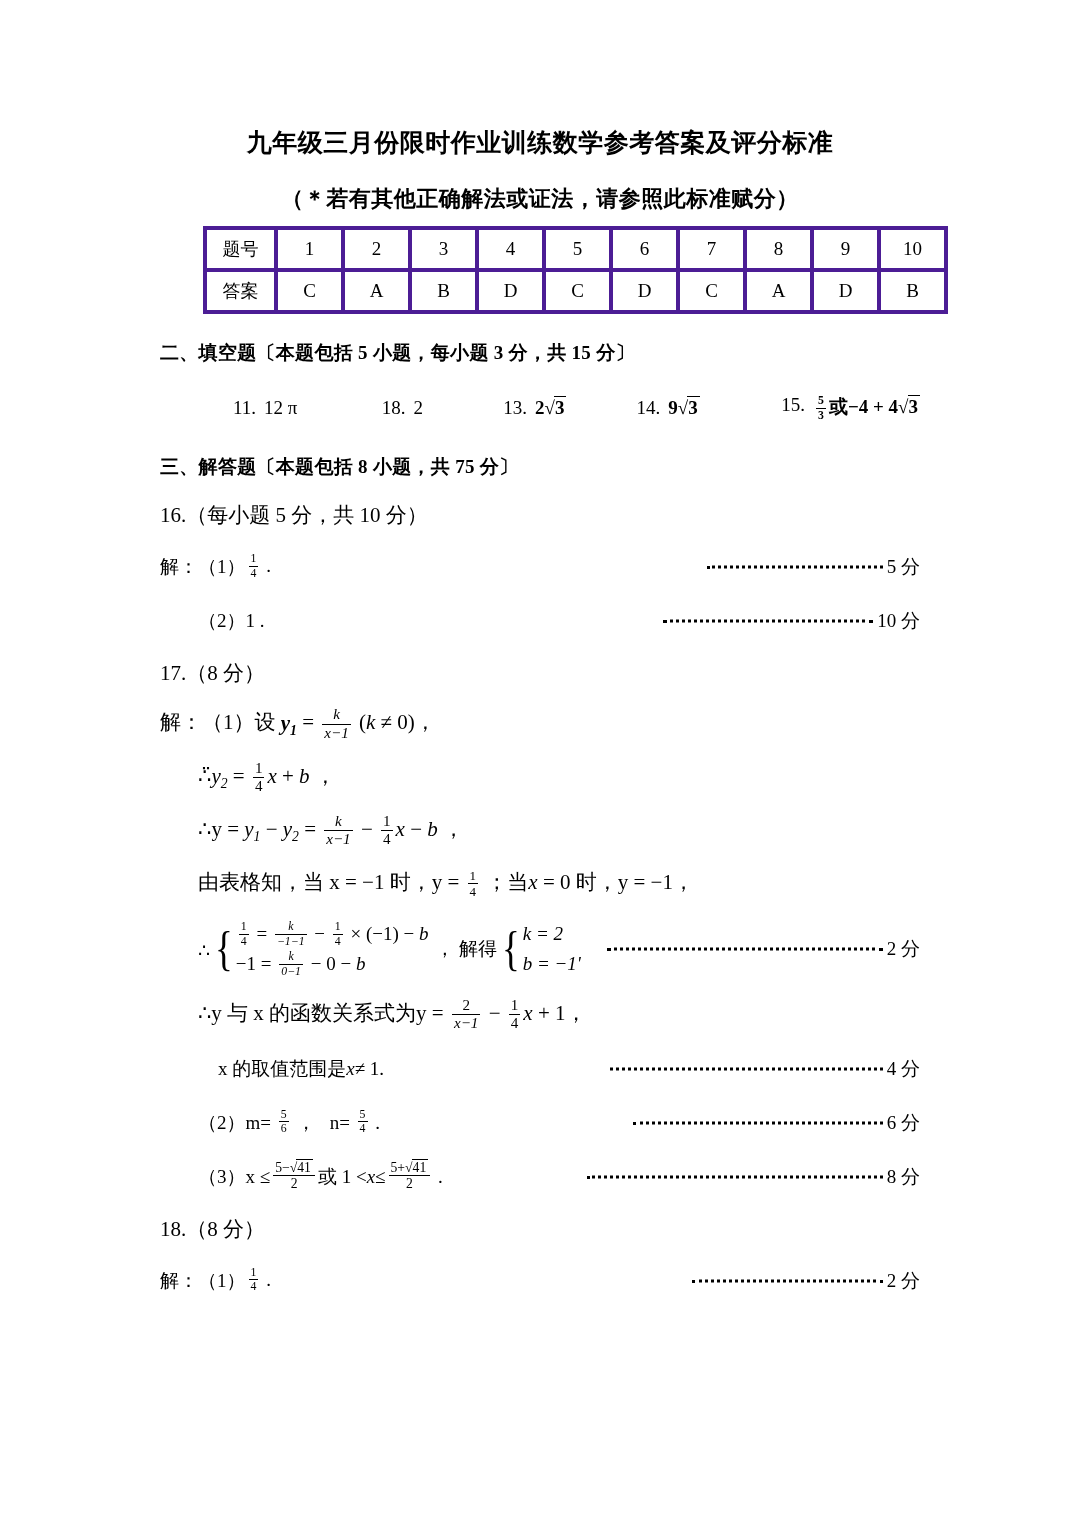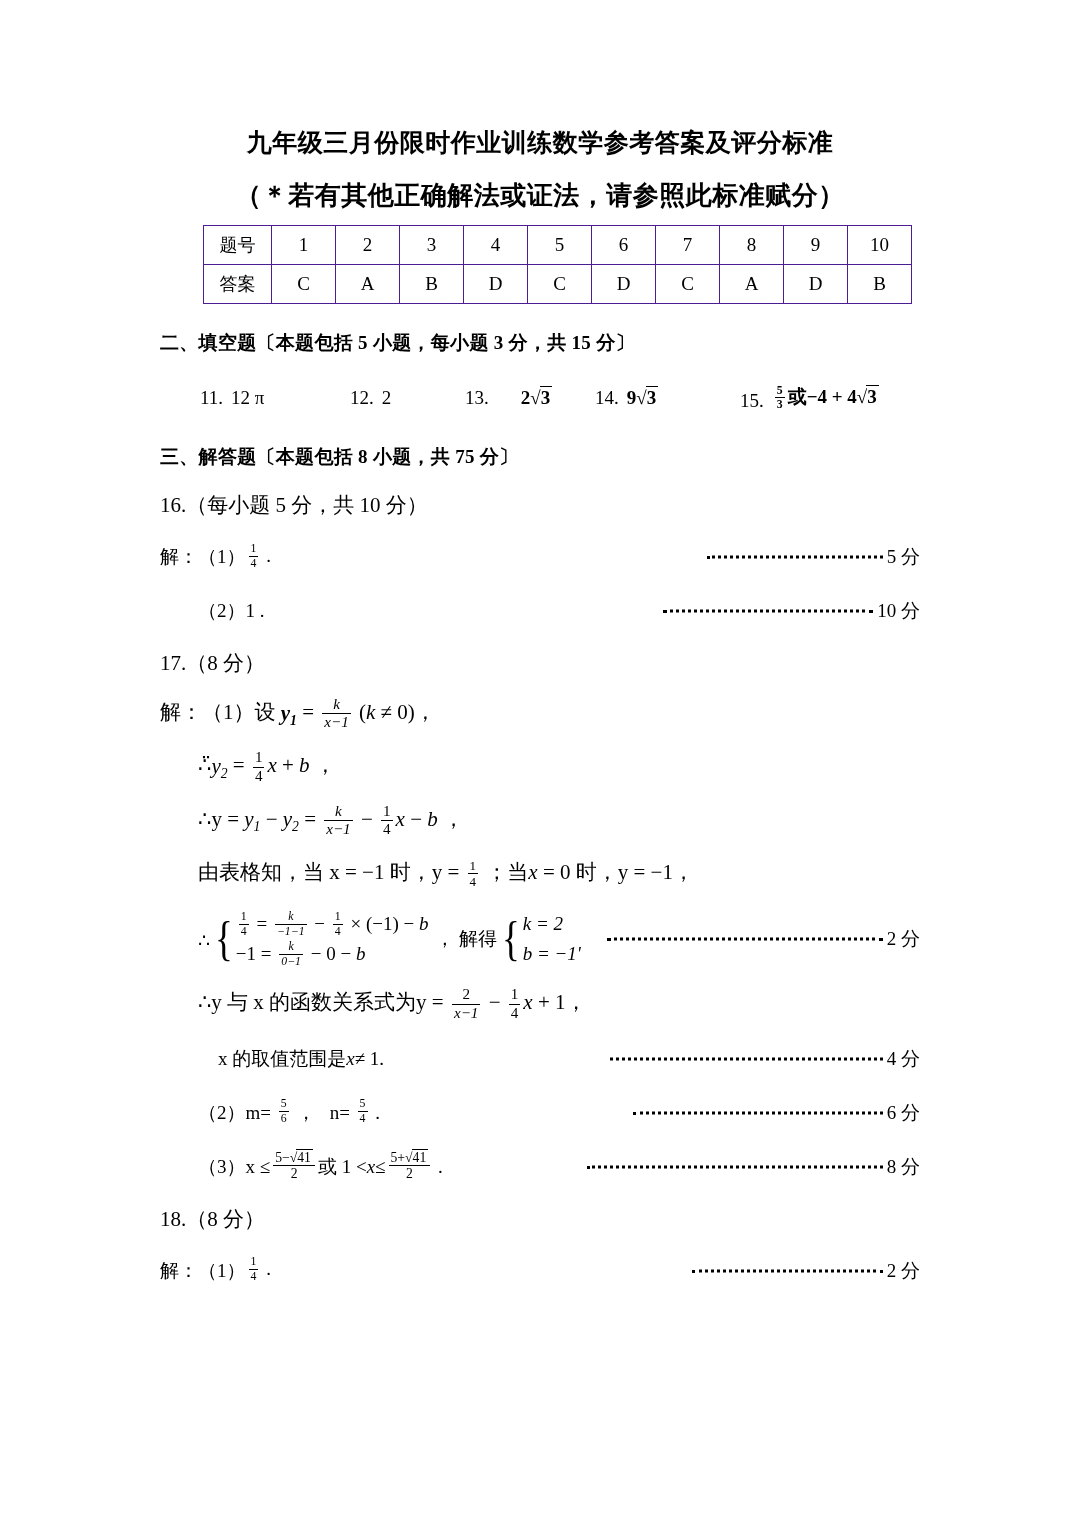--- a/index.html
+++ b/index.html
@@ -34,23 +34,23 @@
     text-align: center;
     font-weight: bold;
     font-size: 25px;
     letter-spacing: 0.5px;
     margin-top: 128px;
     line-height: 1.2;
   }
   .doc-subtitle {
     text-align: center;
     font-weight: bold;
-    font-size: 26px;
+    font-size: 22px;
     letter-spacing: 0.5px;
-    margin-top: 22px;
+    margin-top: 28px;
     line-height: 1.2;
   }
 
   
   .section-heading {
     font-weight: bold;
     font-size: 19px;
     margin-top: 26px;
     margin-left: 0px;
     letter-spacing: 0.3px;
@@ -60,21 +60,21 @@
   .answer-table-wrap {
     margin-top: 14px;
     margin-left: 43px;
   }
   table.answer-table {
     border-collapse: collapse;
     table-layout: fixed;
     width: 679px;
   }
   table.answer-table td {
-    border: 1px solid #4c1d95;
+    border: 4px solid #4c1d95;
     height: 36px;
     text-align: center;
     vertical-align: middle;
     font-size: 19px;
     font-family: "Liberation Serif", serif;
   }
   table.answer-table td.head-cell {
     width: 65px;
     font-size: 18px;
   }
@@ -86,22 +86,23 @@
   .fill-row {
     margin-top: 22px;
     margin-left: 40px;
     display: flex;
     align-items: center;
     font-size: 19px;
     height: 40px;
   }
   .fill-item {
     display: flex;
-    align-items: flex-end;
+    align-items: flex-start;
     white-space: nowrap;
+    margin-left: 33px;
   }
   .fill-num { margin-right: 8px; }
   .fill-val { font-weight: bold; }
   .fill-val.light { font-weight: normal; }
 
   
   .qline {
     font-size: 21px;
     margin-top: 20px;
     display: flex;
@@ -251,24 +252,24 @@
     </div>
 
     <div class="section-heading">二、填空题〔本题包括 5 小题，每小题 3 分，共 15 分〕</div>
 
     <div class="fill-row">
       <div class="fill-item" style="width:150px;">
         <span class="fill-num">11.</span>
         <span class="fill-val light">12&nbsp;π</span>
       </div>
       <div class="fill-item" style="width:115px;">
-        <span class="fill-num">12.</span>
+        <span class="fill-num">18.</span>
         <span class="fill-val light">2</span>
       </div>
-      <div class="fill-item" style="width:130px;gap:24px;">
+      <div class="fill-item" style="width:130px;">
         <span class="fill-num">13.</span>
         <span class="fill-val">2<span class="sqrt">√<span class="radicand">3</span></span></span>
       </div>
       <div class="fill-item" style="width:145px;">
         <span class="fill-num">14.</span>
         <span class="fill-val">9<span class="sqrt">√<span class="radicand">3</span></span></span>
       </div>
       <div class="fill-item">
         <span class="fill-num">15.</span>
         <span class="fill-val"><span class="frac">

